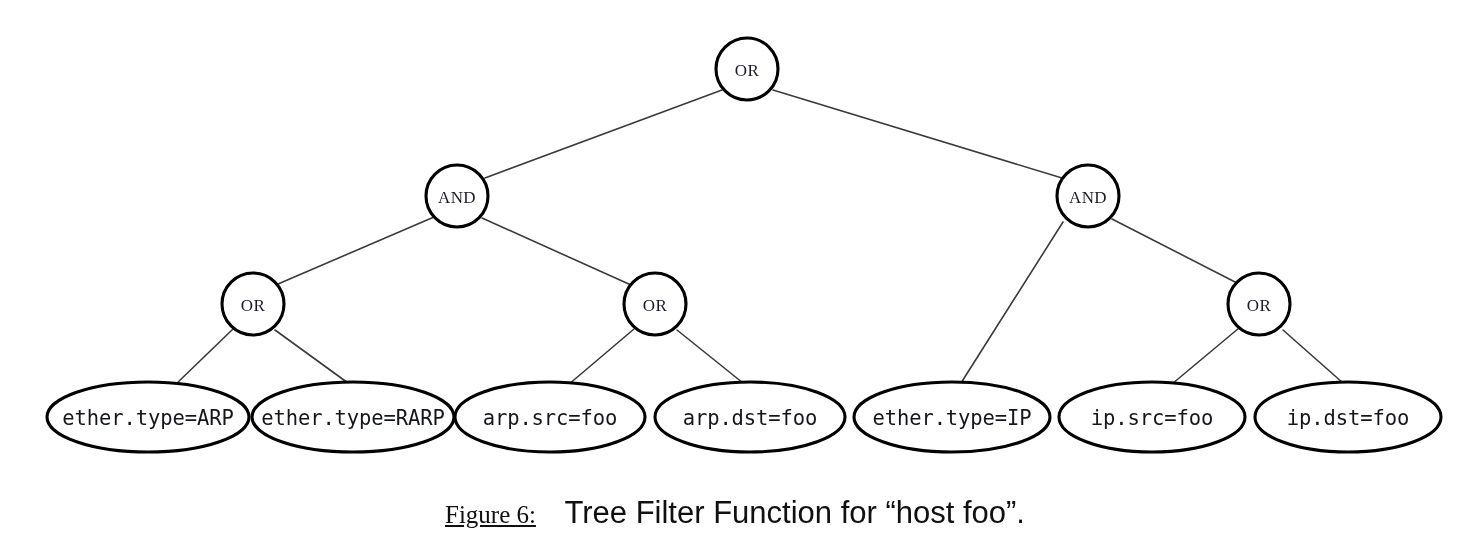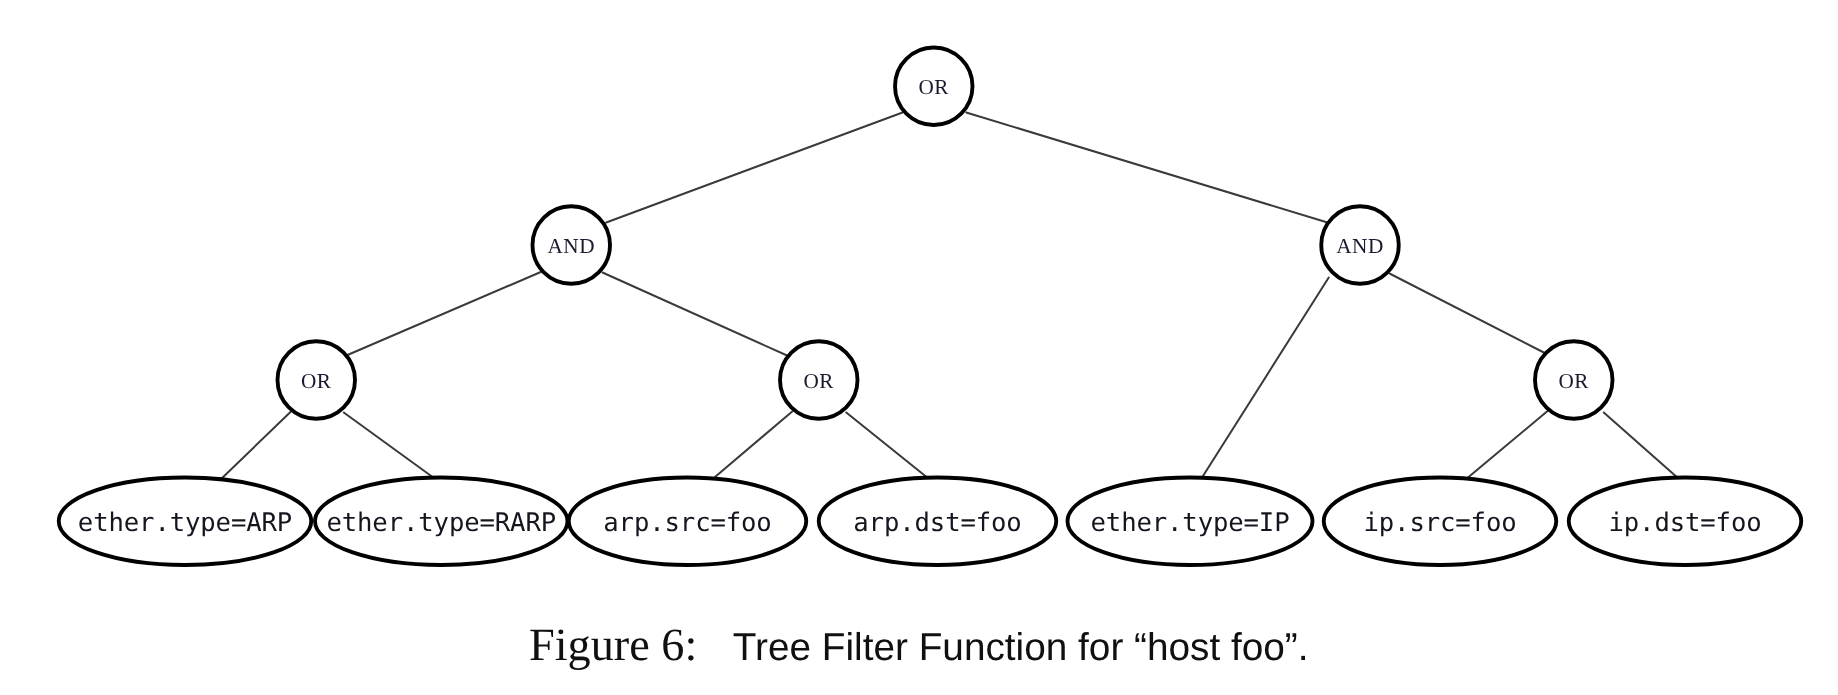--- a/index.html
+++ b/index.html
@@ -64,22 +64,23 @@
   #caption {
     position: absolute;
     left: 0;
     top: 495px;
     width: 1470px;
     text-align: center;
     white-space: nowrap;
   }
   .caption-figno {
     font-family: "Liberation Serif", "DejaVu Serif", serif;
-    font-size: 37px;
+    font-size: 25px;
     color: #101010;
+    text-decoration: underline;
   }
   .caption-text {
     font-family: "Liberation Sans", sans-serif;
     font-size: 31px;
     color: #101010;
     margin-left: 24px;
   }
 </style>
 </head>
 <body>

